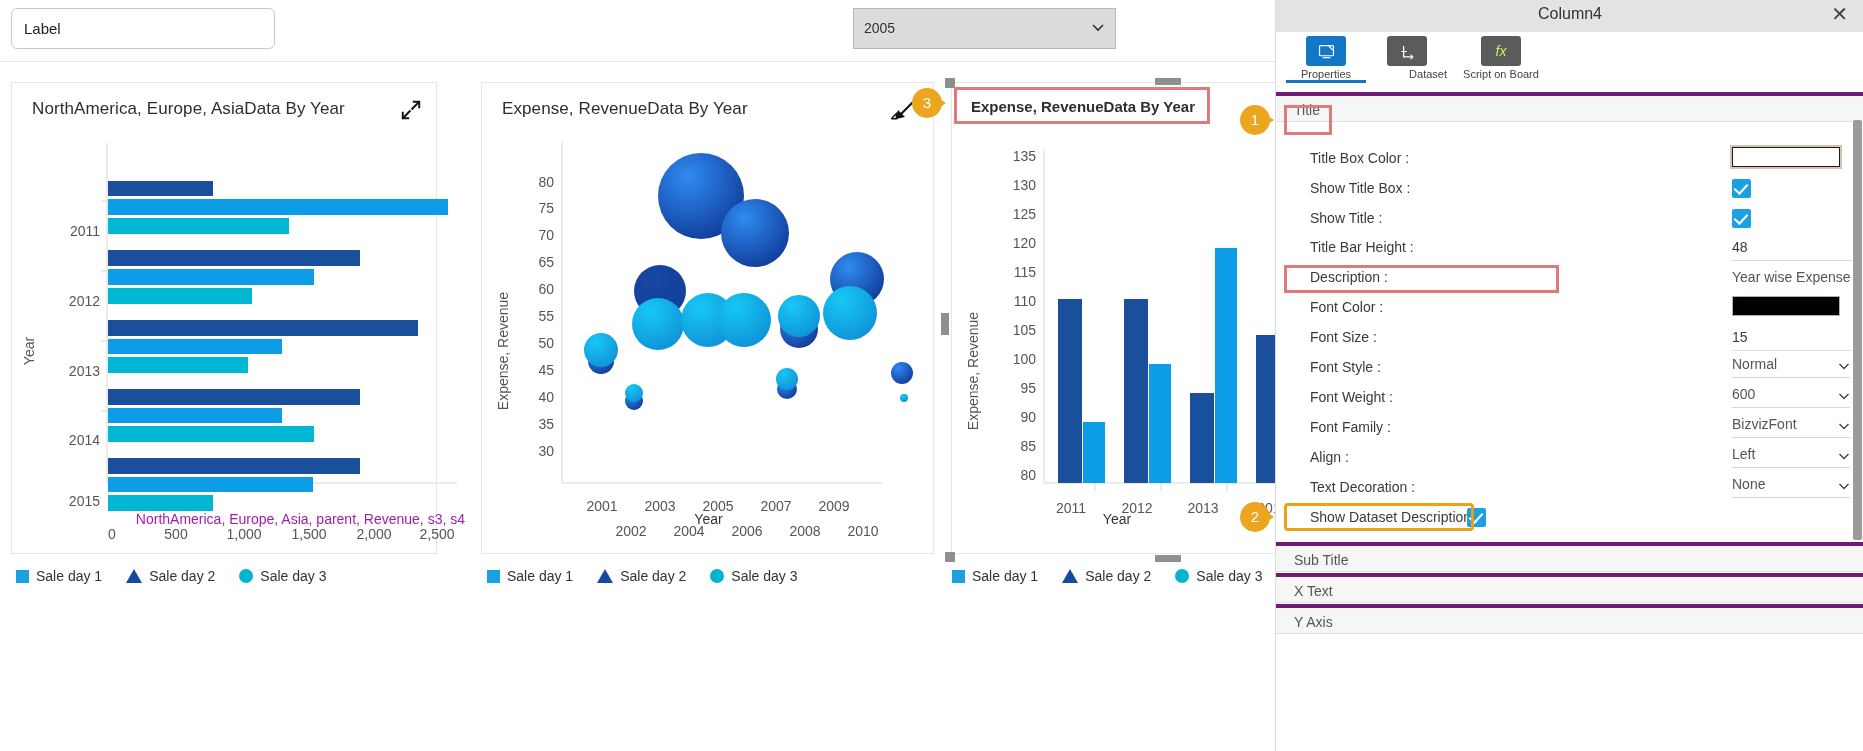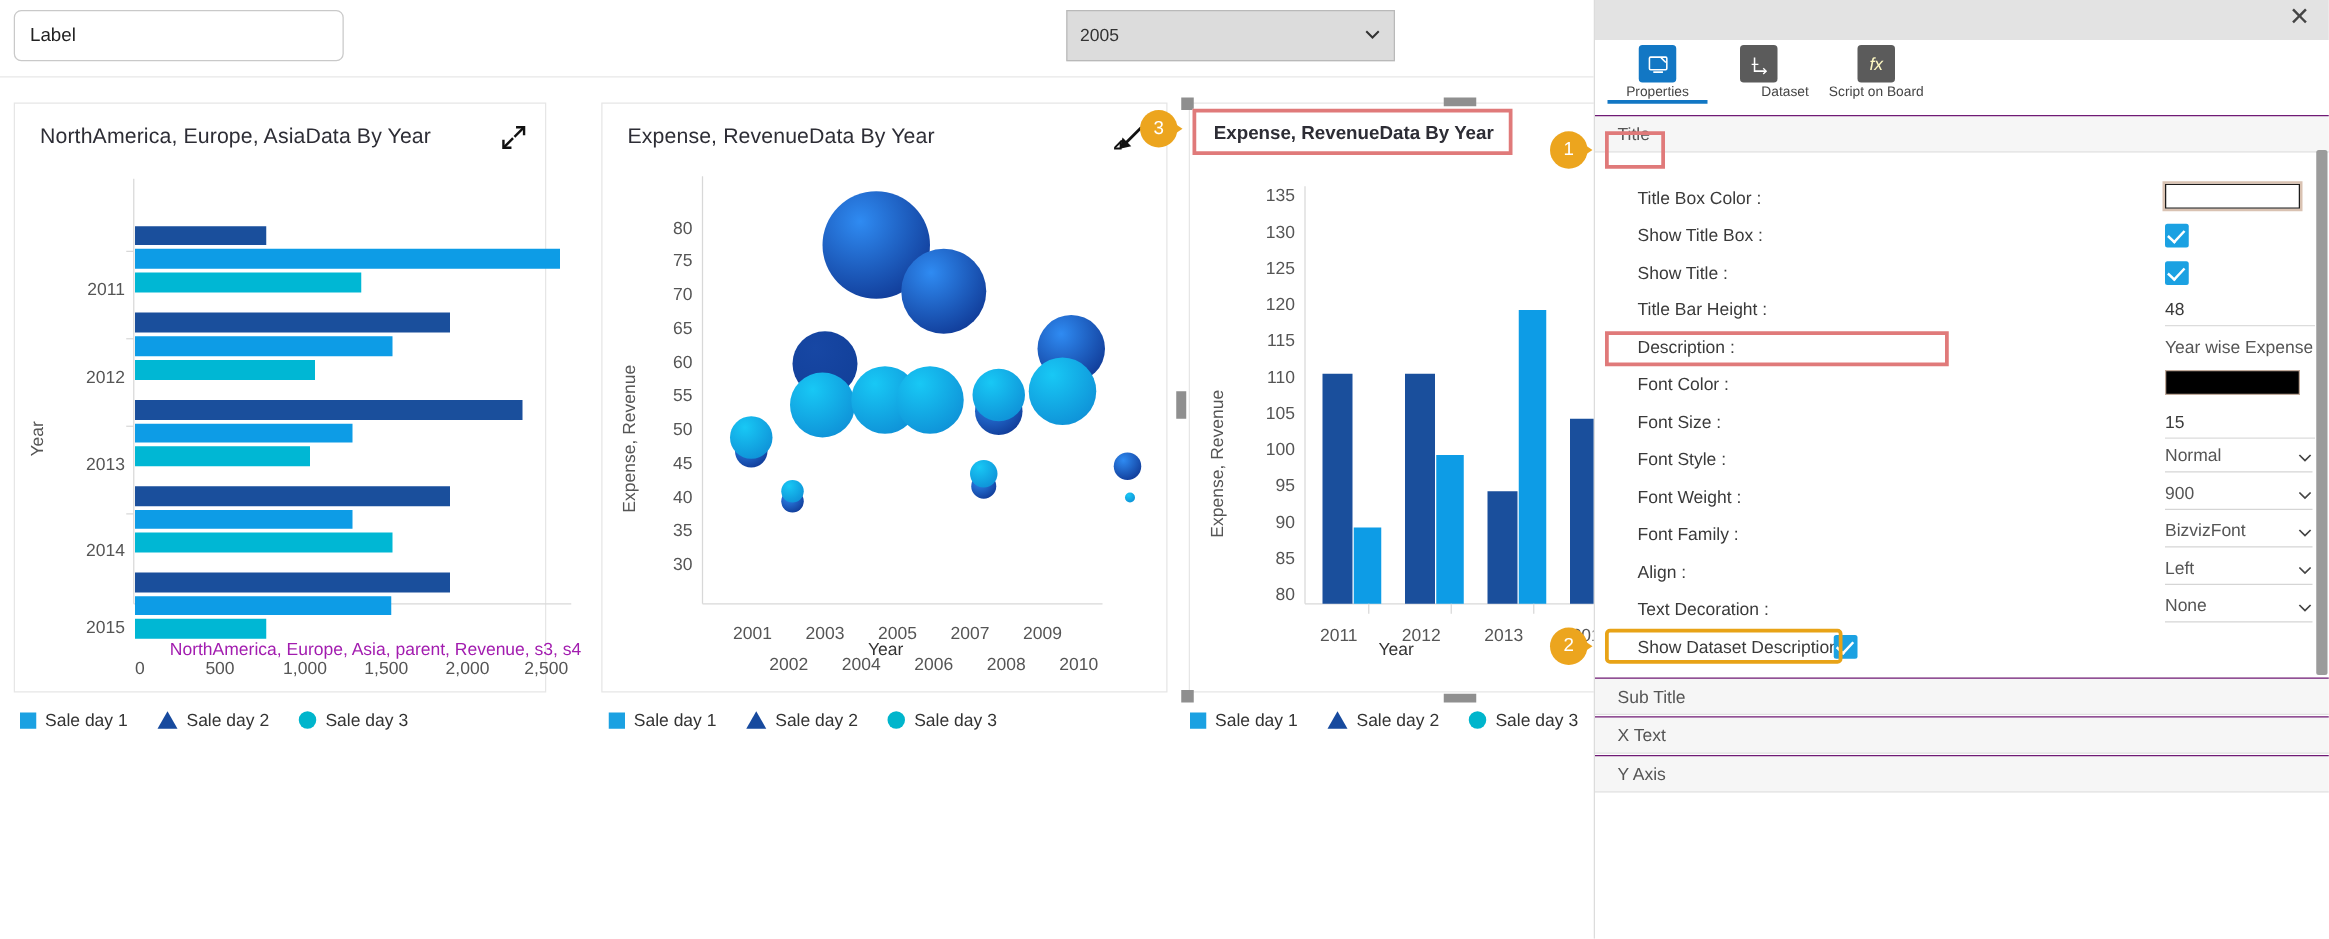--- a/index.html
+++ b/index.html
@@ -61,31 +61,31 @@
   #titlebox-red { left:954px; top:87px; width:256px; height:37px; }
   #titlebox-red .t { position:absolute; left:14px; top:8px; font-size:15px; color:#2d2d35; font-weight:600;}
 
   
   .rpanel { position:absolute; left:1275px; top:0; width:588px; height:751px; background:#fff; border-left:1px solid #dcdcdc; }
   .rheader { position:absolute; left:0; top:0; width:588px; height:32px; background:#e3e3e3; }
   .rheader .ttl { position:absolute; width:100%; text-align:center; top:5px; font-size:16px; color:#333; }
   .rheader .x { position:absolute; right:16px; top:3px; font-size:20px; color:#444; cursor:pointer; line-height:22px;}
   .tabs { position:absolute; left:0; top:32px; width:588px; height:52px; background:#fff; display:flex; }
   .tab { width:80px; margin-top:4px; text-align:center; font-size:11px; color:#444; cursor:pointer; }
-  .tab .ic { width:30px; height:30px; margin:0 auto 2px; border-radius:3px; display:flex; align-items:center; justify-content:center; color:#fef9c3;}
+  .tab .ic { width:40px; height:30px; margin:0 auto 2px; border-radius:3px; display:flex; align-items:center; justify-content:center; color:#bef264;}
   .tab.active .ic { background:#1277c4; }
   .tab .ic.grey { background:#5b5b5b; }
   .tab.active { border-bottom:3px solid #1277c4; }
   #tab-props { position:absolute; left:10px; }
   #tab-dataset { position:absolute; left:91px;text-align:right; }
   #tab-script { position:absolute; left:170px; }
 
   .sect-head {
     position:absolute; left:0; width:588px; height:30px; background:#f6f6f6;
-    border-top:1px solid #701a75; border-bottom:1px solid #e2e2e2;
+    border-top:4px solid #701a75; border-bottom:1px solid #e2e2e2;
     font-size:14px; color:#555; padding-left:18px; line-height:29px;
   }
   .prow { position:absolute; left:16px; width:588px; height:29px; }
   .prow .k { position:absolute; left:18px; top:5px; font-size:14px; color:#3a3a3a; }
   .prow .v { position:absolute; left:440px; top:5px; font-size:14px; color:#3a3a3a; width:120px; }
   .prow .v.line { border-bottom:1px solid #dcdcdc; width:120px; height:22px; }
   .chk { position:absolute; left:440px; top:4px; width:19px; height:19px; background:#1ba1e2; border-radius:2px; }
   .chk::after { content:""; position:absolute; left:5px; top:2px; width:6px; height:11px; border:solid #fff; border-width:0 2.5px 2.5px 0; transform:rotate(43deg); }
   .swatch { position:absolute; left:440px; top:2px; width:108px; height:20px; border:1px solid #bfa99a; }
   .sel { position:absolute; left:440px; top:2px; width:118px; height:22px; border-bottom:1px solid #d5d5d5; font-size:14px; color:#3a3a3a;}
@@ -362,20 +362,21 @@
         <span>Sale day 2</span>
       </div>
     <div class="item">
         <span class="cir"></span>
         <span>Sale day 3</span>
       </div>
   </div>
 
   <div class="rpanel">
     <div class="rheader">
+      <div class="ttl">Column4</div>
       <div class="x">✕</div>
     </div>
 
     <div class="tabs">
       <div class="tab active" id="tab-props">
         <div class="ic">
           <svg viewBox="0 0 22 22" width="17" height="17">
               <rect x="2" y="3.5" width="18" height="13" rx="1.2" fill="none" stroke="#fff" stroke-width="1.6"></rect>
               <path d="M14 4 L19 9" stroke="#fff" stroke-width="1.6"></path>
               <path d="M6 19 H16" stroke="#fff" stroke-width="1.6"></path>
@@ -442,21 +443,21 @@
         <span style="color:#555;">Normal</span>
         <svg class="cv" viewBox="0 0 12 12">
             <path d="M1.5 4 L6 8.5 L10.5 4" stroke="#444" stroke-width="1.4" fill="none"></path>
           </svg>
       </span>
     </div>
 
     <div class="prow" style="top:384px;">
       <span class="k">Font Weight :</span>
       <span class="sel">
-        <span style="color:#555;">900</span>
+        <span style="color:#555;">600</span>
         <svg class="cv" viewBox="0 0 12 12">
             <path d="M1.5 4 L6 8.5 L10.5 4" stroke="#444" stroke-width="1.4" fill="none"></path>
           </svg>
       </span>
     </div>
 
     <div class="prow" style="top:414px;">
       <span class="k">Font Family :</span>
       <span class="sel">
         <span style="color:#555;">BizvizFont</span>

